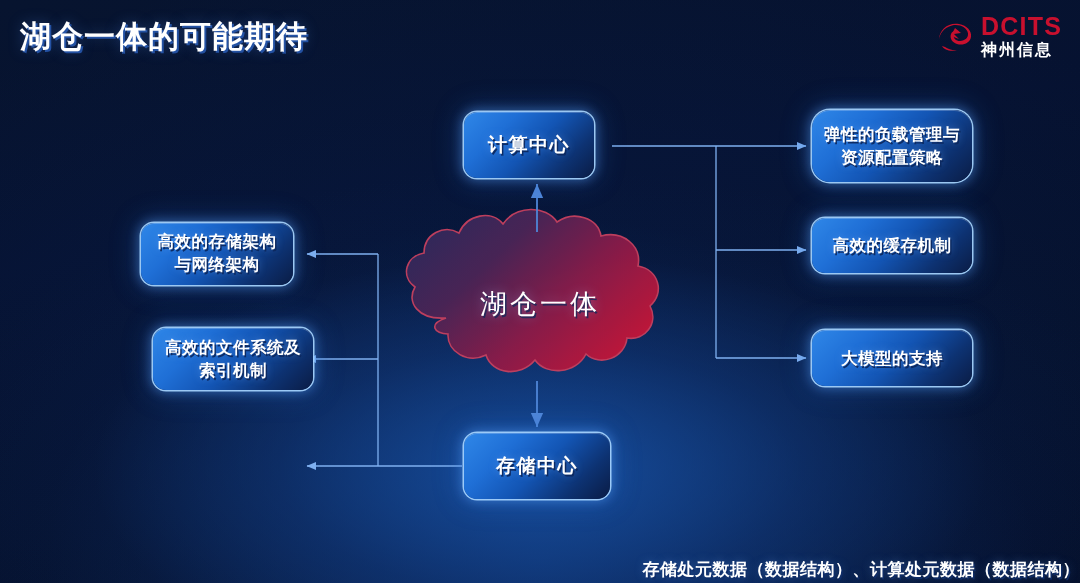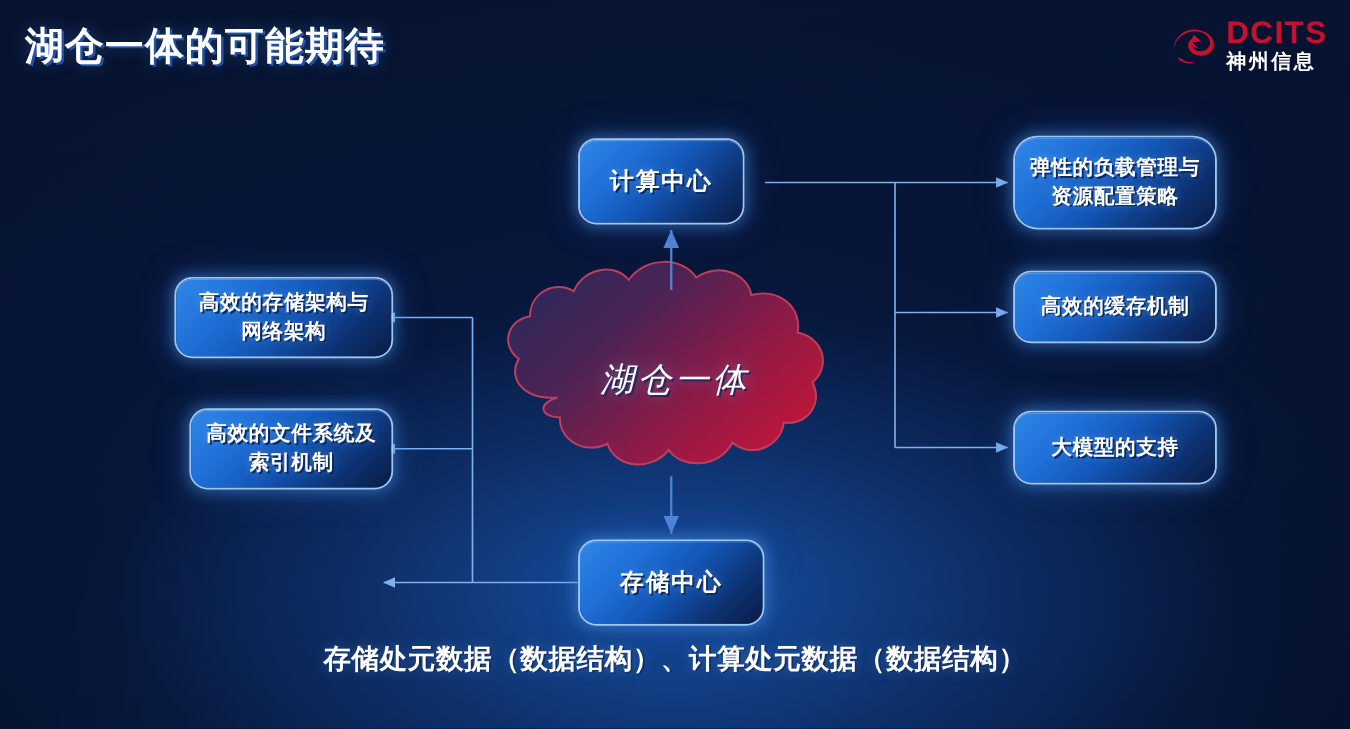--- a/index.html
+++ b/index.html
@@ -58,44 +58,44 @@
       0 0 26px 6px rgba(40,110,210,0.26),
       inset 0 1px 0 rgba(255,255,255,0.22);
     text-shadow:1.5px 1.5px 0 rgba(12,40,95,0.95), 0 0 8px rgba(120,180,255,0.45);
   }
   .node.center{ font-size:19px;letter-spacing:1.5px; }
   .node.leaf{ font-size:16.5px;line-height:1.38;letter-spacing:0.5px;padding:0 10px; }
 
   #node-compute { left:464px; top:112px; width:130px; height:66px; }
   #node-storage { left:464px; top:433px; width:146px; height:66px; }
 
-  #node-left-0  { left:141px; top:223px; width:172px; height:62px;font-family:Liberation Serif, serif; }
+  #node-left-0  { left:141px; top:223px; width:152px; height:62px;font-family:Liberation Serif, serif; }
   #node-left-1  { left:141px; top:328px; width:160px; height:62px;margin-left:12px; }
   #node-left-2  { left:141px; top:434px; width:160px; height:62px; }
 
   #node-right-0 { left:812px; top:110px; width:160px; height:72px;border-radius:18px; }
   #node-right-1 { left:812px; top:218px; width:160px; height:55px; }
   #node-right-2 { left:812px; top:330px; width:160px; height:56px; }
 
   
   #cloud{
-    position:absolute;left:404px;top:218px;width:272px;height:172px;font-style:italic;
+    position:absolute;left:404px;top:218px;width:272px;height:172px;
   }
   #cloud .label{
     position:absolute;left:0;top:0;width:272px;height:172px;
     display:flex;align-items:center;justify-content:center;
     font-size:27px;color:#ffffff;letter-spacing:3px;
     text-shadow:1.5px 1.5px 0 rgba(20,40,90,0.8), 0 0 12px rgba(150,190,255,0.45);
   }
 
   
   #caption{
-    position:absolute;left:0;right:0;top:512px;
-    text-align:center;
-    font-size:22px;font-weight:bold;color:#ffffff;letter-spacing:0.5px;
+    position:absolute;left:0;right:0;top:558px;
+    text-align:right;
+    font-size:17px;font-weight:bold;color:#ffffff;letter-spacing:0.5px;
     text-shadow:1.5px 1.5px 0 rgba(15,45,105,0.9), 0 0 10px rgba(110,170,255,0.35);
   }
 </style>
 </head>
 <body>
 
 <div id="slide">
 
   <div id="title">湖仓一体的可能期待</div>
 

